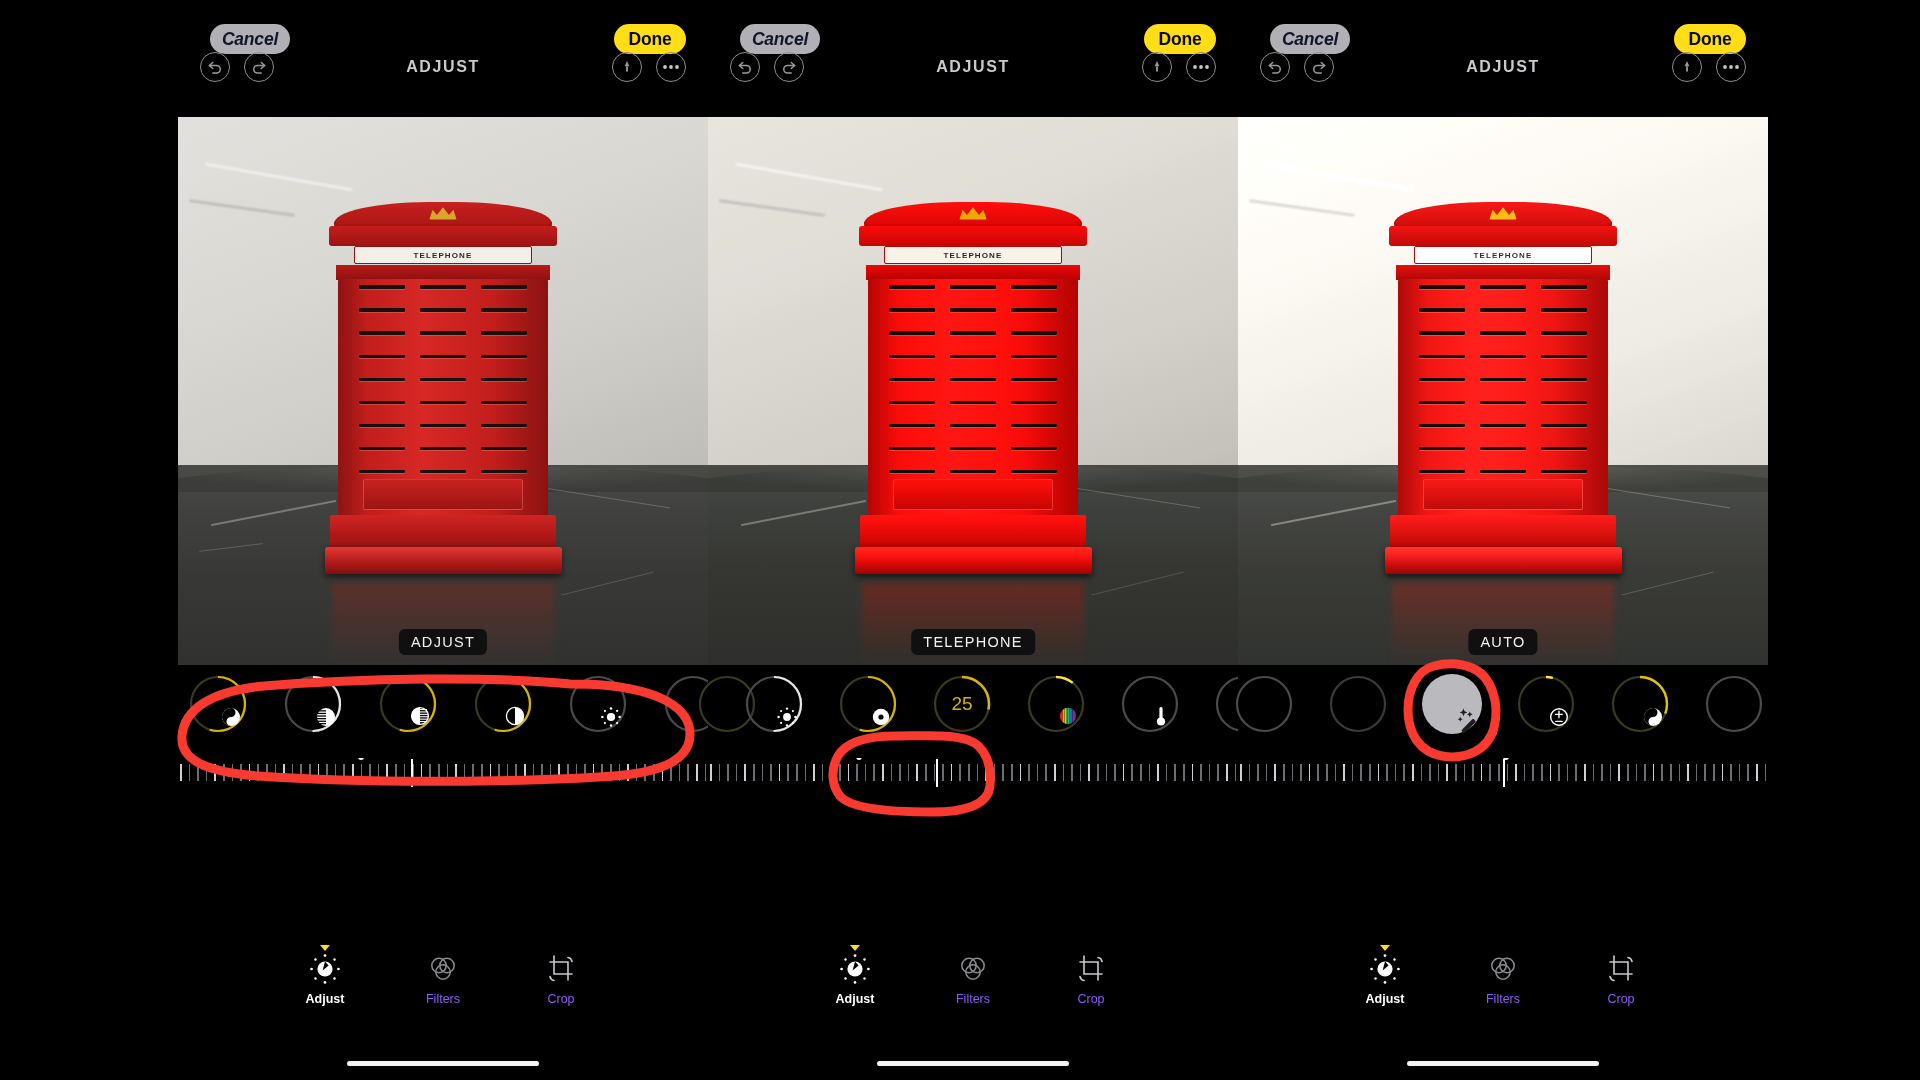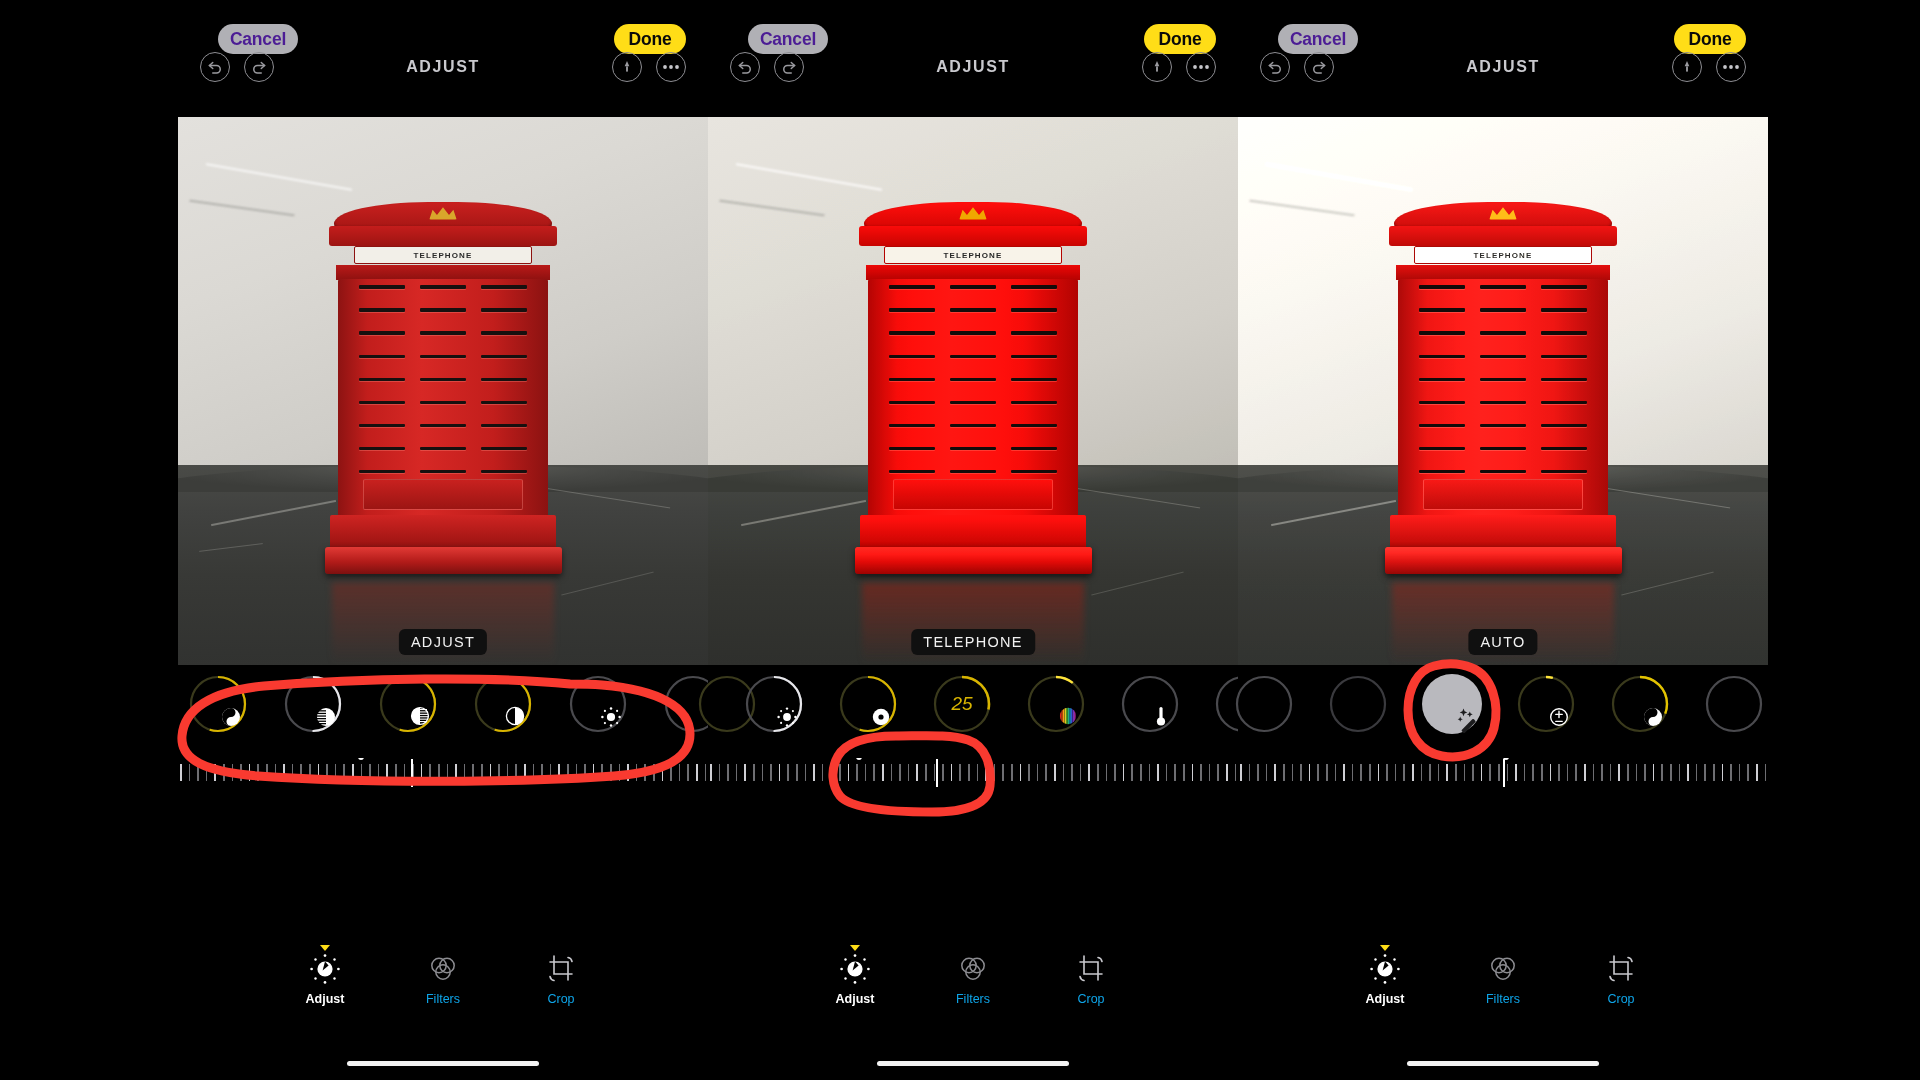--- a/index.html
+++ b/index.html
@@ -19,21 +19,21 @@
 
   
   .topbar { position: relative; height: 120px; }
   .pill {
     position: absolute; top: 24px;
     height: 30px; border-radius: 15px;
     display: flex; align-items: center; justify-content: center;
     font-size: 17.5px; font-weight: 700; letter-spacing: -0.2px;
     cursor: default;
   }
-  .pill-cancel { left: 40px; width: 80px; background: #b0b0b5; color: #4c1d95; }
+  .pill-cancel { left: 32px; width: 80px; background: #b0b0b5; color: #0f172a; font-style: italic; }
   .pill-done   { right: 22px; width: 72px; background: #ffdd17; color: #0a0a0a; }
   .circ-icon {
     position: absolute; top: 52px;
     width: 30px; height: 30px; border-radius: 50%;
     border: 1.6px solid #8e8e93;
     display: flex; align-items: center; justify-content: center;
   }
   .circ-icon svg { display: block; }
   .ic-undo { left: 22px; }
   .ic-redo { left: 66px; }
@@ -160,21 +160,21 @@
   .mode-chip {
     position: absolute; left: 50%; transform: translateX(-50%);
     bottom: 10px;
     background: #101010; color: #f2f2f2;
     font-size: 14.5px; letter-spacing: 1.3px; font-weight: 500;
     padding: 5px 12px; border-radius: 6px; white-space: nowrap;
   }
 
   
   .dials {
-    position: absolute; left: 0; top: 672px; width: 530px; height: 80px; font-style: italic;
+    position: absolute; left: 0; top: 672px; width: 530px; height: 80px;
   }
   .dial {
     position: absolute; top: 0; width: 64px; height: 64px;
   }
   .dial svg { position: absolute; inset: 0; }
   .dial .glyph {
     position: absolute; left: 50%; top: 50%; transform: translate(-50%,-50%);
   }
   .dial-val {
     position: absolute; left: 50%; top: 50%; transform: translate(-50%,-50%);
@@ -197,21 +197,21 @@
     position: absolute; width: 2px; height: 28px; background: #fff; top: 1px;
   }
   .ruler-zone { position: absolute; left: 0; top: 0; width: 100%; height: 30px; }
 
   
   .tabs {
     position: absolute; left: 0; bottom: 58px; width: 530px; height: 70px;
     display: flex; justify-content: center; gap: 46px;
   }
   .tab { width: 72px; display: flex; flex-direction: column; align-items: center; gap: 6px; }
-  .tab-label { font-size: 12.5px; color: #0ea5e9; font-weight: 400; }
+  .tab-label { font-size: 12.5px; color: #8b5cf6; font-weight: 400; }
   .tab.active .tab-label { color: #ffffff; font-weight: 700; }
   .tab-caret {
     position: absolute; top: -7px; left: 50%; transform: translateX(-50%);
     width: 0; height: 0; border-left: 5px solid transparent; border-right: 5px solid transparent;
     border-top: 6px solid #ffdd17;
   }
   .tab-iconwrap { position: relative; width: 34px; height: 34px; }
 
   
   .home-ind {

